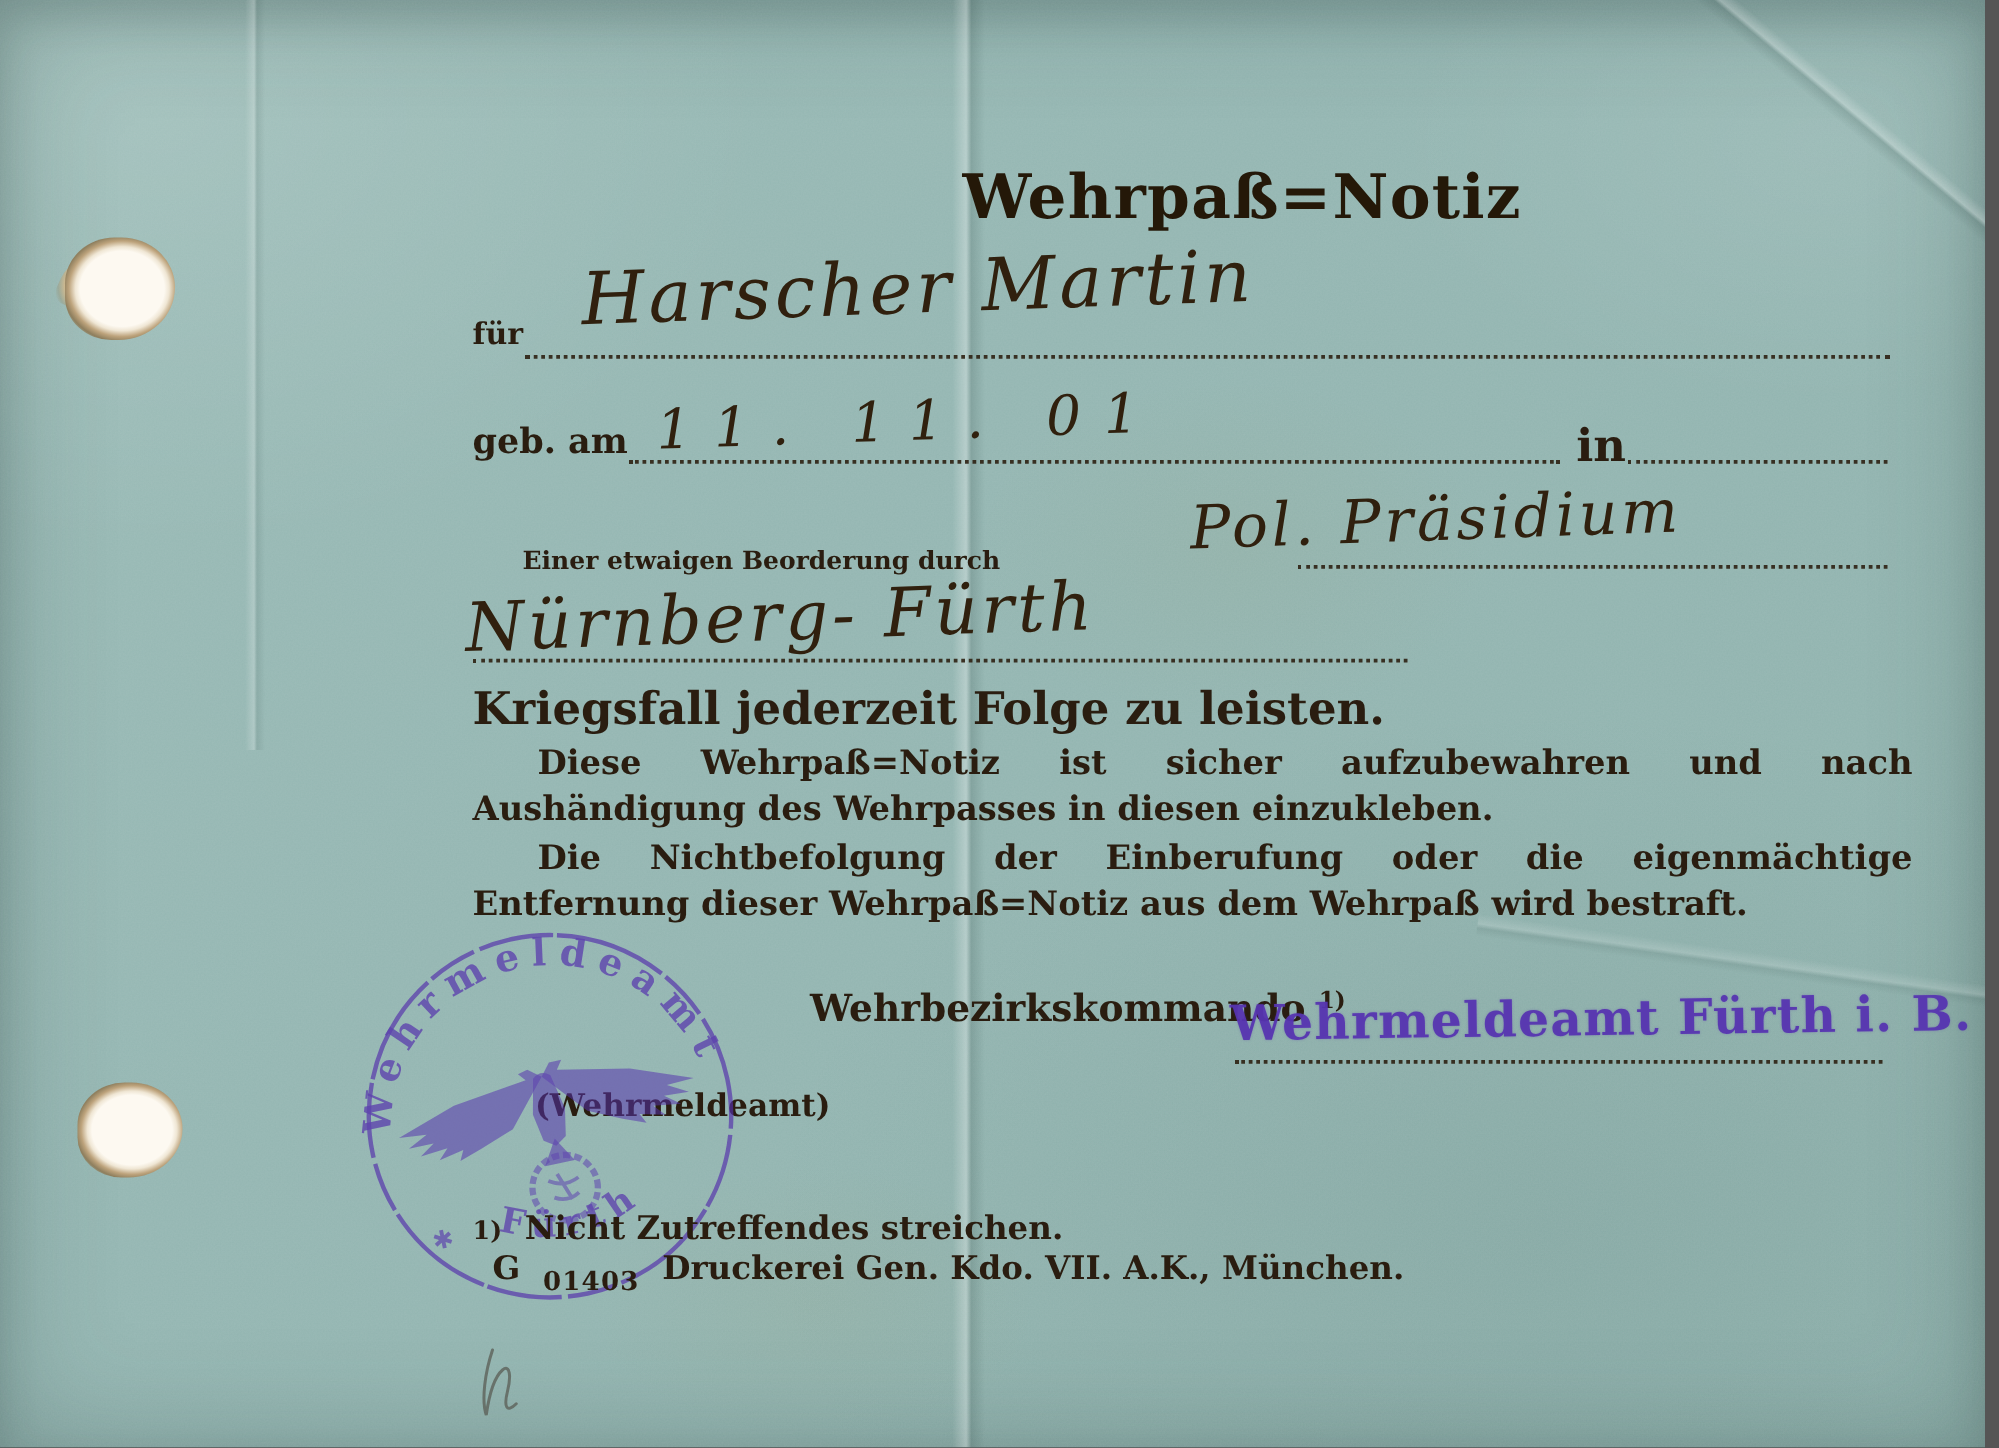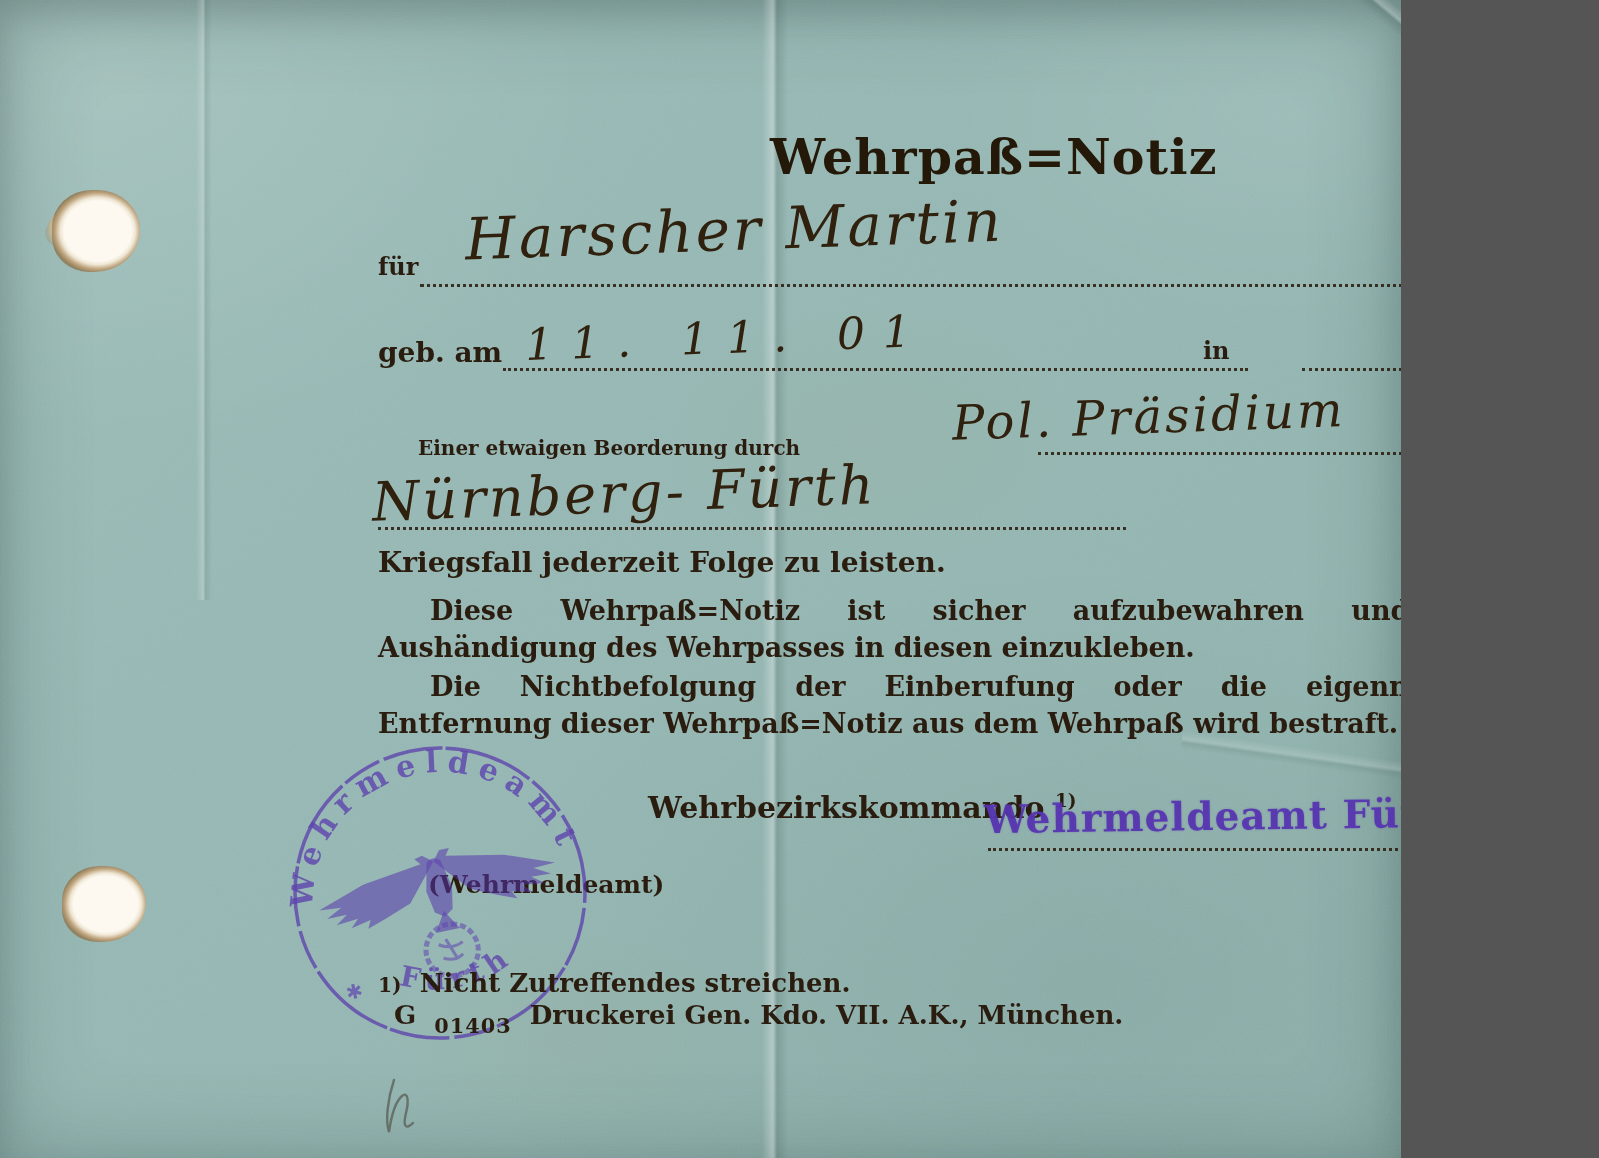--- a/index.html
+++ b/index.html
@@ -1,17 +1,17 @@
 <!DOCTYPE html>
 <html><head>
 <meta charset="utf-8">
 <style>
   html,body{margin:0;padding:0;background:#555;}
   .paper{
-    position:relative;width:1401px;height:1158px;overflow:hidden;
+    position:relative;width:1588px;height:1158px;overflow:hidden;
     background:
       radial-gradient(ellipse 900px 600px at 78% 85%, rgba(60,90,86,0.10), transparent 70%),
       radial-gradient(ellipse 700px 500px at 8% 8%, rgba(255,255,255,0.10), transparent 70%),
       radial-gradient(ellipse 500px 300px at 92% 10%, rgba(255,255,255,0.08), transparent 70%),
       radial-gradient(ellipse 300px 200px at 62% 38%, rgba(150,130,60,0.05), transparent 70%),
       radial-gradient(ellipse 260px 160px at 41% 90%, rgba(150,130,60,0.06), transparent 70%),
       linear-gradient(135deg, #9abbb6 0%, #94b6b2 40%, #8fb2ad 100%);
     box-shadow: inset 0 0 90px rgba(35,58,55,0.30), inset 0 14px 30px rgba(35,58,55,0.18);
     font-family:"DejaVu Serif", serif;
   }
@@ -100,31 +100,31 @@
 
   <div class="title">Wehrpaß=Notiz</div>
 
   <span class="print" style="left:378px;top:252px;font-size:24px;">für</span>
   <span class="dotline" style="left:420px;top:284px;width:1092px;"></span>
   <span class="hw" style="left:465px;top:196px;font-size:58px;">Harscher Martin</span>
 
   <span class="print" style="left:378px;top:336px;font-size:28px;">geb. am</span>
   <span class="dotline" style="left:503px;top:368px;width:745px;"></span>
   <span class="hw" style="left:525px;top:312px;font-size:44px;letter-spacing:18px;">11. 11. 01</span>
-  <span class="print" style="left:1203px;top:336px;font-size:24px;">in</span>
+  <span class="print" style="left:1261px;top:336px;font-size:36px;">in</span>
   <span class="dotline" style="left:1302px;top:368px;width:208px;"></span>
 
   <span class="print" style="left:418px;top:420px;font-size:20px;margin-top:16px;">Einer etwaigen Beorderung durch</span>
   <span class="dotline" style="left:1038px;top:452px;width:472px;"></span>
   <span class="hw" style="left:952px;top:388px;font-size:48px;">Pol. Präsidium</span>
 
   <span class="dotline" style="left:378px;top:527px;width:748px;"></span>
   <span class="hw" style="left:372px;top:462px;font-size:54px;">Nürnberg- Fürth</span>
 
-  <span class="print" style="left:378px;top:546px;font-size:28px;">Kriegsfall jederzeit Folge zu leisten.</span>
+  <span class="print" style="left:378px;top:546px;font-size:36px;">Kriegsfall jederzeit Folge zu leisten.</span>
 
   <div class="para" style="top:592px;">Diese Wehrpaß=Notiz ist sicher aufzubewahren und nach Aushändigung des Wehrpasses in diesen einzukleben.</div>
   <div class="para" style="top:668px;">Die Nichtbefolgung der Einberufung oder die eigenmächtige Entfernung dieser Wehrpaß=Notiz aus dem Wehrpaß wird bestraft.</div>
 
   <span class="print" style="left:648px;top:790px;font-size:30px;"><span>Wehrbezirkskommando</span> <span class="ref">1)</span></span>
   <span class="dotline" style="left:988px;top:848px;width:518px;"></span>
   <span class="stamp-text">Wehrmeldeamt Fürth i. B.</span>
 
   <span class="print" style="left:428px;top:870px;font-size:25px;">(Wehrmeldeamt)</span>
 

